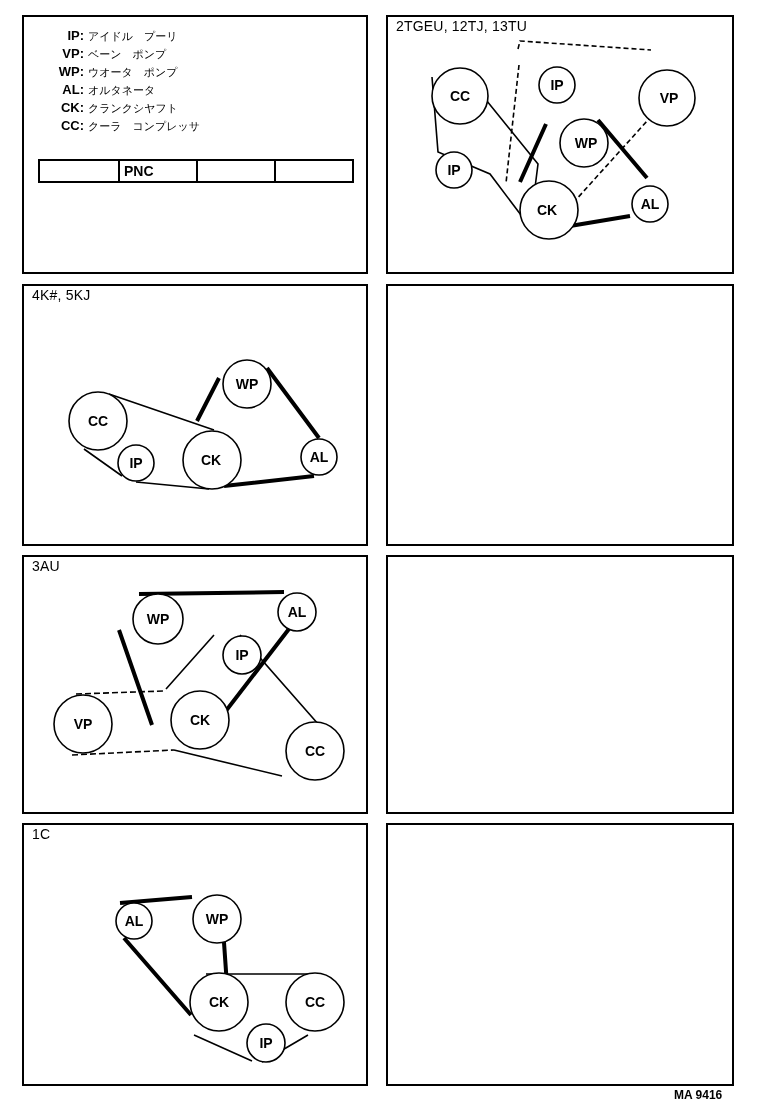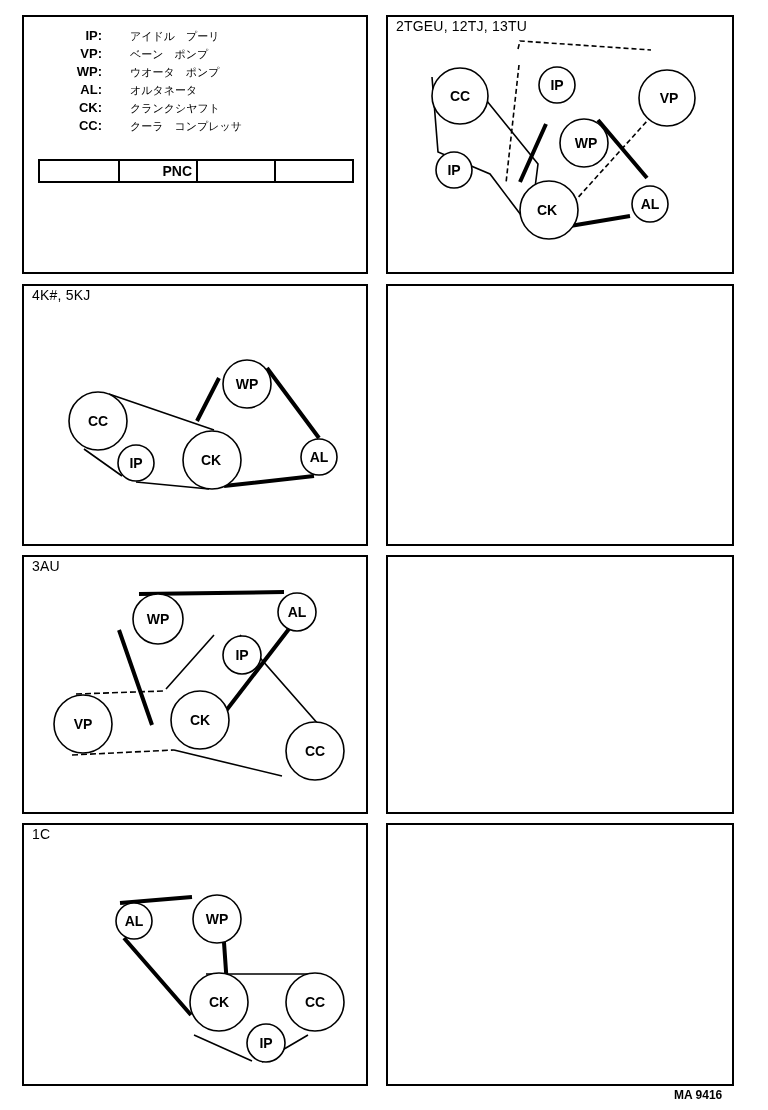--- a/index.html
+++ b/index.html
@@ -1,23 +1,23 @@
 <!DOCTYPE html>
 <html><head>
 <meta charset="utf-8">
 <style>
   html,body{margin:0;padding:0;background:#fff;}
   body{width:768px;height:1110px;position:relative;overflow:hidden;font-family:"Liberation Sans",sans-serif;color:#000;}
   .panel{position:absolute;border:2px solid #000;box-sizing:border-box;background:#fff;}
   .ptitle{position:absolute;left:8px;top:1px;font-size:14px;font-weight:normal;letter-spacing:0.2px;}
   svg{position:absolute;left:0;top:0;}
-  .legend-list{position:absolute;left:38px;top:10px;font-size:13px;line-height:18px;}
+  .legend-list{position:absolute;left:20px;top:10px;font-size:13px;line-height:18px;}
   .legend-row{display:flex;}
   .legend-abbr{width:40px;text-align:right;font-weight:bold;}
-  .legend-name{padding-left:4px;font-size:11px;margin-left:24px;}
+  .legend-name{padding-left:4px;font-size:11px;}
   table.pnc{position:absolute;left:14px;top:142px;border-collapse:collapse;}
   table.pnc td{border:2px solid #000;height:22px;padding:0 4px;font-size:14px;font-weight:bold;box-sizing:border-box;}
   .c0{width:80px;}.c1{width:78px;}.c2{width:78px;}.c3{width:78px;}
   .footer{position:absolute;left:660px;top:1088px;font-size:12px;font-weight:bold;margin-left:14px;}
   .lbl{font-family:"Liberation Sans",sans-serif;font-weight:bold;font-size:14px;}
 </style>
 </head>
 <body>
 
 <div class="panel" style="left:22px;top:15px;width:346px;height:259px;">
@@ -44,21 +44,21 @@
       </div>
     <div class="legend-row">
         <span class="legend-abbr">CC:</span>
         <span class="legend-name">クーラ　コンプレッサ</span>
       </div>
   </div>
   <table class="pnc">
     <tbody>
         <tr>
       <td class="c0"></td>
-      <td class="c1" style="text-align:right">PNC</td>
+      <td class="c1" style="text-align:left">PNC</td>
       <td class="c2"></td>
       <td class="c3"></td>
     </tr>
   </tbody>
     </table>
 </div>
 
 <div class="panel" style="left:386px;top:15px;width:348px;height:259px;">
   <svg width="348" height="259" fill="none" stroke="#000">
 

